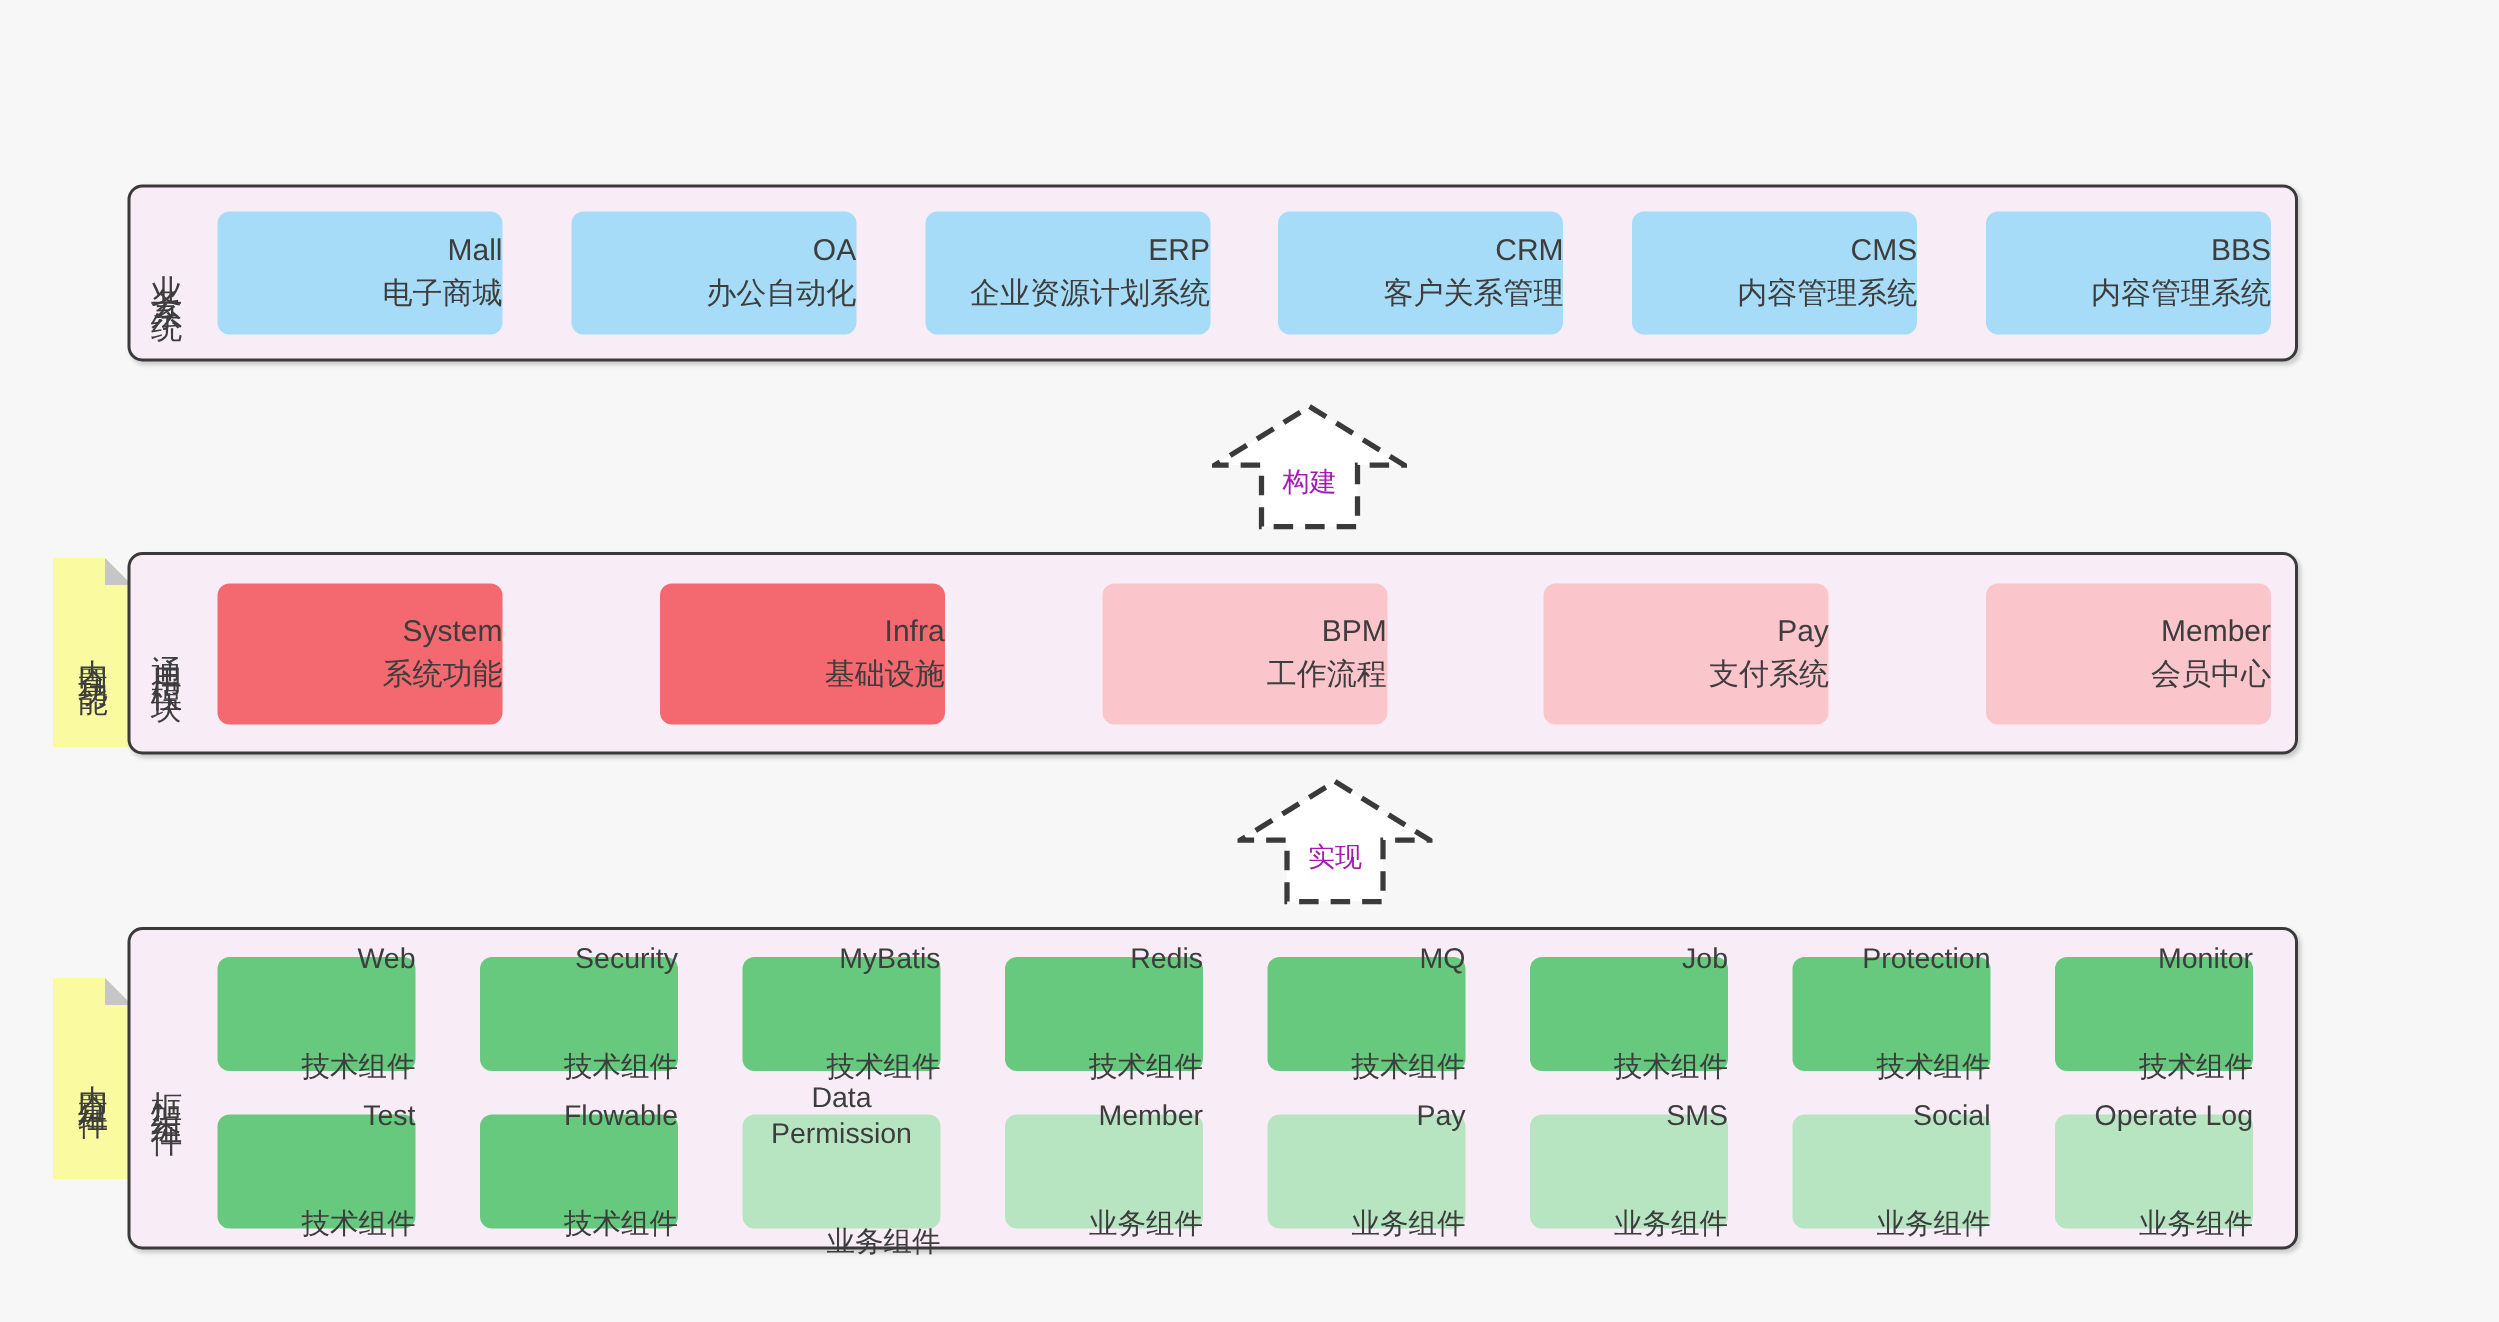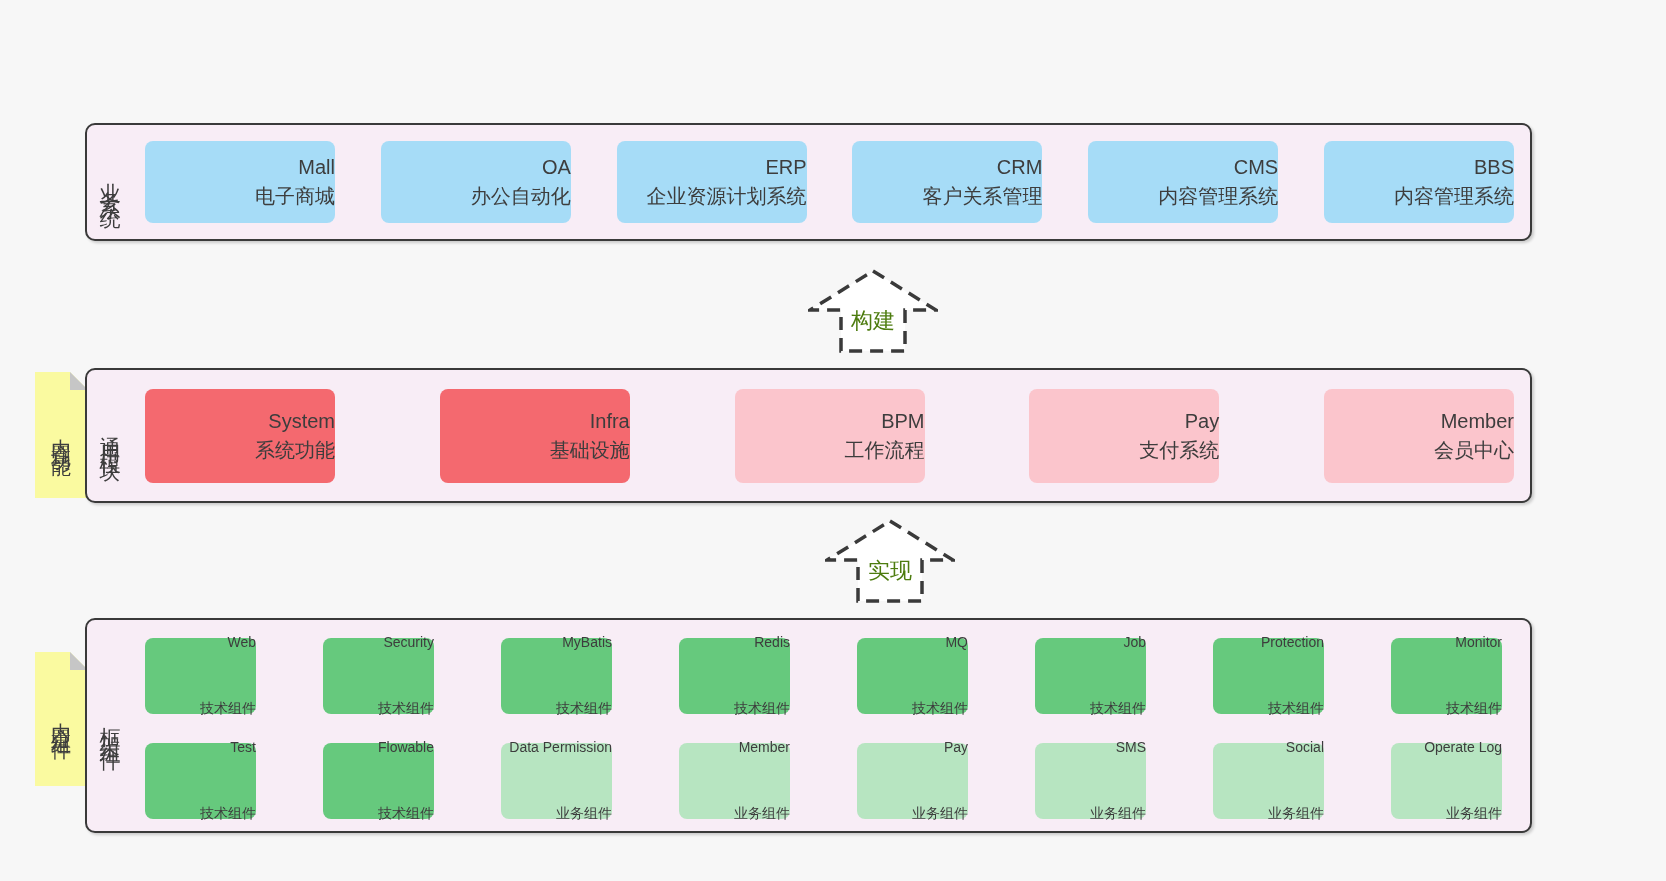--- a/index.html
+++ b/index.html
@@ -20,21 +20,21 @@
   .boxes{position:absolute;left:58px;right:16px;top:0;bottom:0;
          display:flex;align-items:center;justify-content:space-between;}
   .row{position:absolute;left:58px;right:28px;display:flex;justify-content:space-between;}
   .row1{top:18px;}
   .row2{top:123px;}
 
   .box{width:190px;height:82px;border-radius:8px;display:flex;flex-direction:column;
        align-items:flex-end;justify-content:center;text-align:center;
        font-size:20px;line-height:1.45;}
   #band2 .box{height:94px;}
-  #band3 .box{width:111px;height:76px;font-size:14px;line-height:1.27;gap:48px;}
+  #band3 .box{width:132px;height:76px;font-size:19px;line-height:1.27;gap:48px;}
 
   .blue  {background:#a6dcf7;}
   .red   {background:#f4696f;}
   .pink  {background:#fbc5cc;}
   .green {background:#66c97d;}
   .lgreen{background:#b7e5c1;}
 
   .note{position:absolute;left:35px;width:53px;background:#fafaa0;z-index:1;
         display:flex;align-items:center;justify-content:center;
         clip-path:polygon(0 0,calc(100% - 18px) 0,100% 18px,100% 100%,0 100%);}
@@ -43,21 +43,21 @@
   #note2{top:372px;height:126px;}
   #note3{top:652px;height:134px;}
   .note-text{writing-mode:vertical-rl;text-orientation:upright;font-size:20px;
         letter-spacing:6px;line-height:1;color:#3d3d3d;}
 
   .arrow{position:absolute;width:130px;height:86px;z-index:1;}
   #arrow1{left:808px;top:268px;}
   #arrow2{left:825px;top:518px;}
   .arrow svg{position:absolute;left:0;top:0;}
   .arrow-label{position:absolute;left:50%;top:62%;transform:translate(-50%,-50%);
-        background:#ffffff;padding:1px 4px;font-size:22px;color:#4d7c0f;white-space:nowrap;}
+        background:#ffffff;padding:1px 4px;font-size:18px;color:#a21caf;white-space:nowrap;}
 </style>
 </head>
 <body>
 
 <div class="stage">
 
   <div class="note" id="note2">
     <span class="note-text">内置功能</span>
   </div>
   <div class="note" id="note3">

